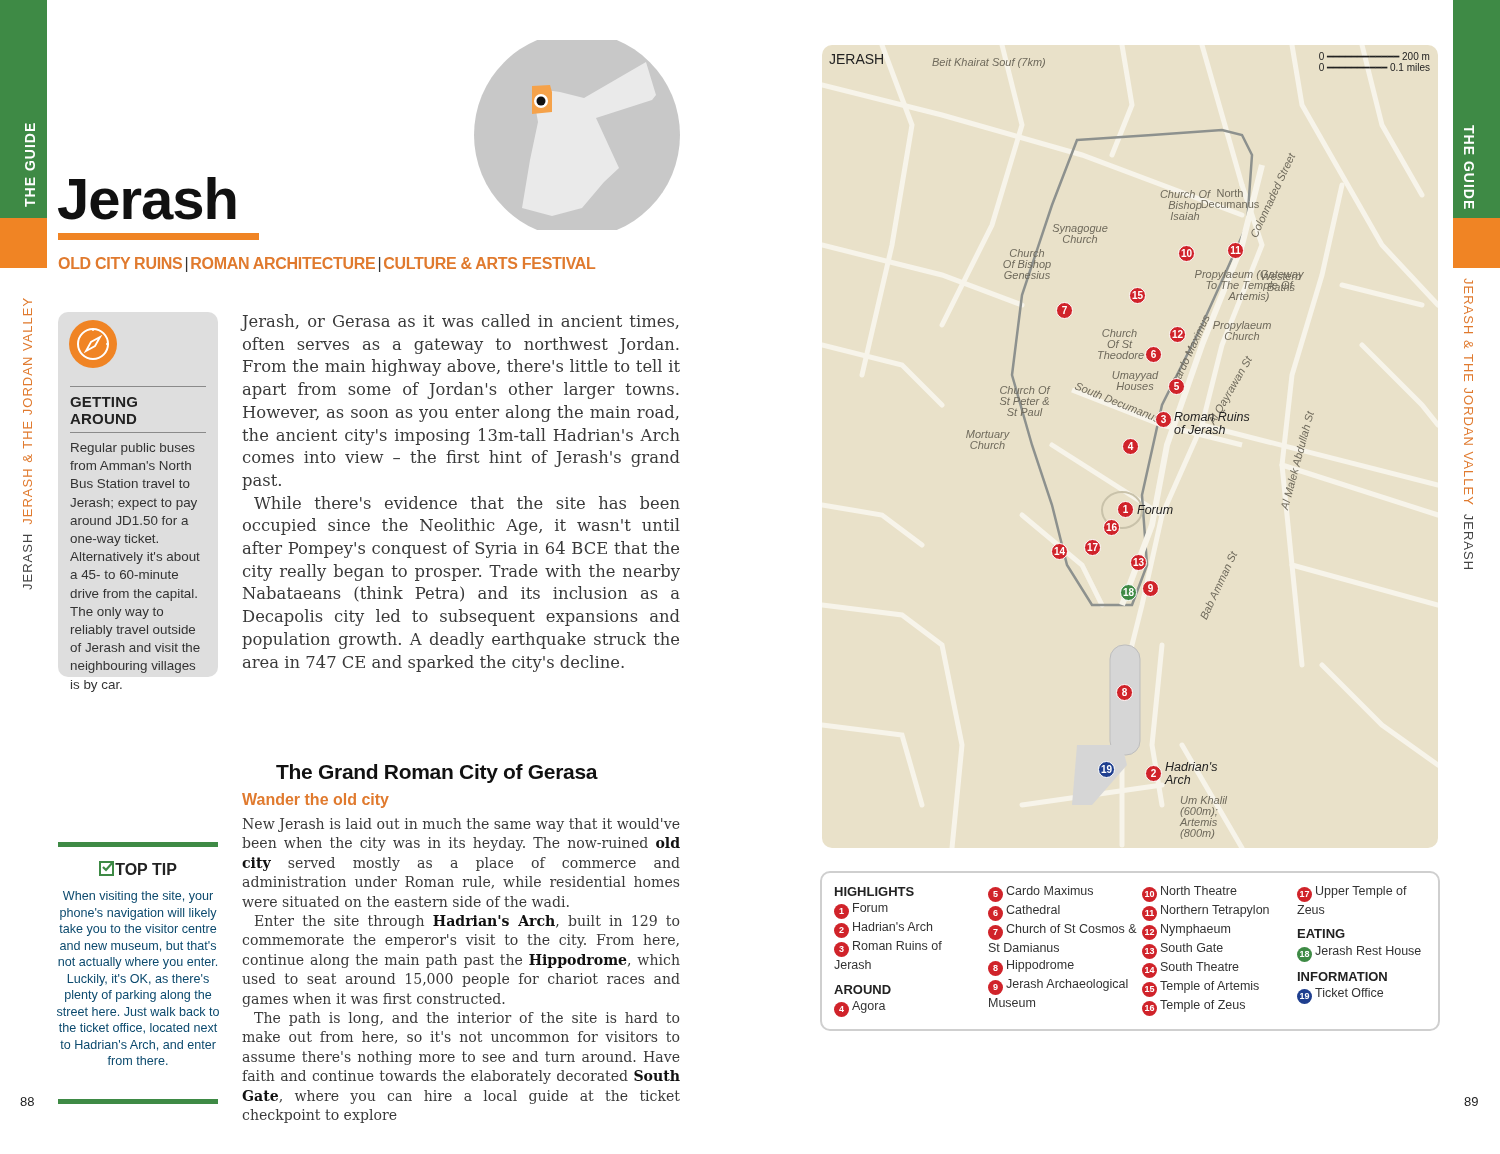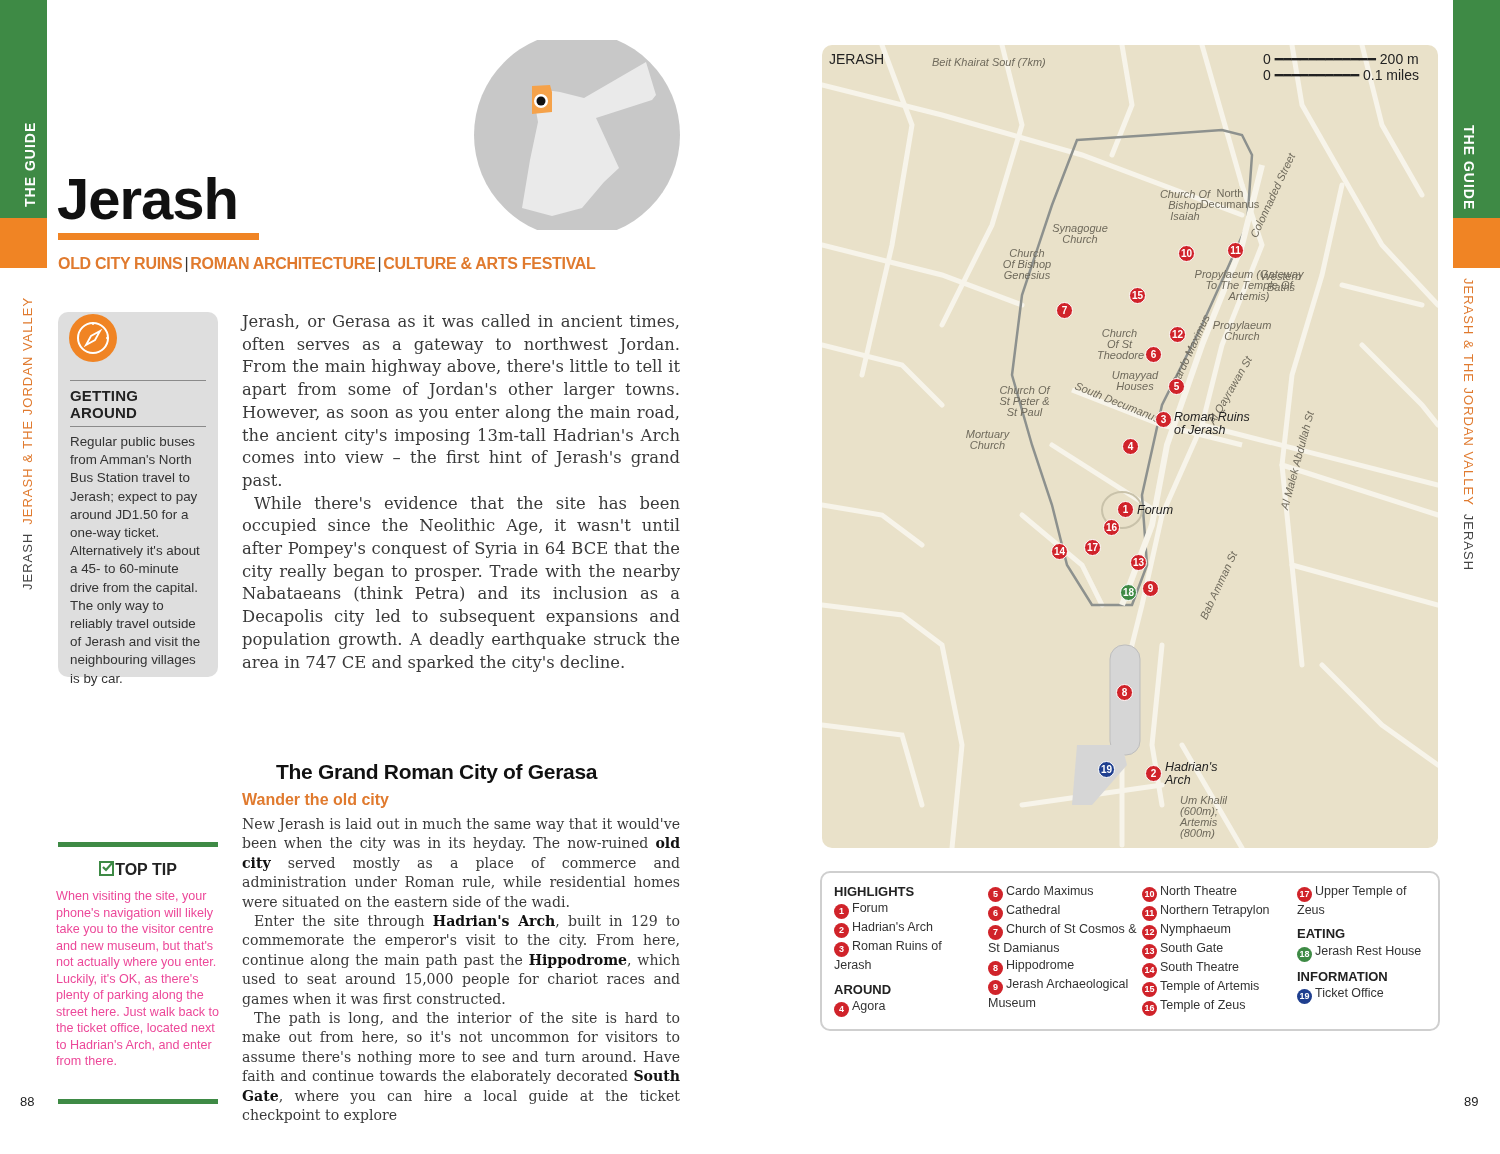--- a/index.html
+++ b/index.html
@@ -22,55 +22,55 @@
   
   .page-title { position: absolute; left: 57px; top: 165px; font-size: 58px; font-weight: bold; color: #111; letter-spacing: -1px; }
   .title-rule { position: absolute; left: 58px; top: 233px; width: 201px; height: 7px; background: #f08424; }
   .tagline { position: absolute; left: 58px; top: 255px; font-size: 16px; font-weight: bold; color: #e07a2e; letter-spacing: -0.3px; }
   .tagline .sep { color: #333; margin: 0 2px; font-weight: normal; }
 
   
   .locator { position: absolute; left: 474px; top: 40px; width: 206px; height: 190px; }
 
   
-  .ga-box { position: absolute; left: 58px; top: 312px; width: 160px; height: 365px; background: #dedede; border-radius: 10px; padding: 2px 12px; }
+  .ga-box { position: absolute; left: 58px; top: 312px; width: 160px; height: 365px; background: #dedede; border-radius: 10px; padding: 8px 12px; }
   .ga-icon { width: 48px; height: 48px; border-radius: 50%; background: #f08424; display: flex; align-items: center; justify-content: center; margin-left: -1px; }
   .ga-rule { height: 1px; background: #8a8a8a; margin-top: 18px; }
   .ga-title { font-size: 15px; font-weight: bold; color: #222; margin: 6px 0 5px; letter-spacing: 0.2px; }
   .ga-rule2 { height: 1px; background: #8a8a8a; margin-bottom: 6px; }
   .ga-body { font-size: 13.4px; line-height: 18.2px; color: #333; }
 
   
   .body-col { position: absolute; left: 242px; width: 438px; font-family: "DejaVu Serif", serif; color: #3a3a3a; }
   .intro { top: 311px; font-size: 16.4px; line-height: 22.7px; text-align: justify; }
   .intro p + p { text-indent: 12px; }
   .h2 { position: absolute; left: 242px; top: 760px; font-size: 21px; font-weight: bold; color: #111; font-family: "Liberation Sans", sans-serif; letter-spacing: -0.3px; margin-left: 34px; }
   .h3 { position: absolute; left: 242px; top: 791px; font-size: 16px; font-weight: bold; color: #e07a2e; font-family: "Liberation Sans", sans-serif; }
   .section-body { top: 815px; font-size: 14.1px; line-height: 19.4px; text-align: justify; }
   .section-body p + p { text-indent: 12px; }
   .section-body b { color: #111; }
 
   
   .tip-rule { position: absolute; left: 58px; width: 160px; height: 5px; background: #3e8a45; }
   .tip-title { position: absolute; left: 58px; top: 861px; width: 160px; text-align: center; font-weight: bold; font-size: 16px; color: #222; }
   .tip-title .check { display: inline-block; width: 15px; height: 15px; border: 2px solid #3e8a45; vertical-align: -1px; margin-right: 1px; position: relative; }
-  .tip-body { position: absolute; left: 56px; top: 888px; width: 164px; text-align: left; font-size: 12.6px; line-height: 16.5px; color: #ec4899; }
+  .tip-body { position: absolute; left: 56px; top: 888px; width: 164px; text-align: center; font-size: 12.6px; line-height: 16.5px; color: #0c4a6e; }
   .page-num { position: absolute; font-size: 13px; color: #222; }
 
   
   .map { position: absolute; left: 822px; top: 45px; width: 616px; height: 803px; background: #e9e1c9; border-radius: 10px; overflow: hidden; }
   .map svg { position: absolute; left: 0; top: 0; }
   .map-label { position: absolute; font-size: 11px; color: #6f6a5c; font-style: italic; line-height: 11px; text-align: center; white-space: nowrap; }
   .map-title { position: absolute; left: 7px; top: 6px; font-size: 14px; color: #222; }
   .marker { position: absolute; width: 17px; height: 17px; border-radius: 50%; color: #fff; font-size: 10px; font-weight: bold; display: flex; align-items: center; justify-content: center; border: 1.5px solid #fff; }
   .m-red { background: #d0232a; }
   .m-green { background: #3e8a45; }
   .m-blue { background: #1f3f8f; }
   .big-label { position: absolute; font-size: 12.5px; color: #222; font-style: italic; line-height: 13px; white-space: nowrap; }
-  .scale { position: absolute; right: 19px; top: 6px; font-size: 14px; color: #222; }
+  .scale { position: absolute; right: 8px; top: 6px; font-size: 10px; color: #222; }
 
   
   .legend { position: absolute; left: 820px; top: 871px; width: 620px; height: 160px; border: 2px solid #cfcfcf; border-radius: 10px; }
   .leg-col { position: absolute; top: 10px; font-size: 12.5px; line-height: 17.3px; color: #333; }
   .leg-head { font-weight: bold; color: #222; font-size: 13px; }
   .leg-head.gap { margin-top: 6px; }
   .leg-num { display: inline-block; width: 15px; height: 15px; border-radius: 50%; color: #fff; font-size: 9px; font-weight: bold; text-align: center; line-height: 15px; margin-right: 3px; vertical-align: -2px; }
 </style>
 </head>
 <body>

